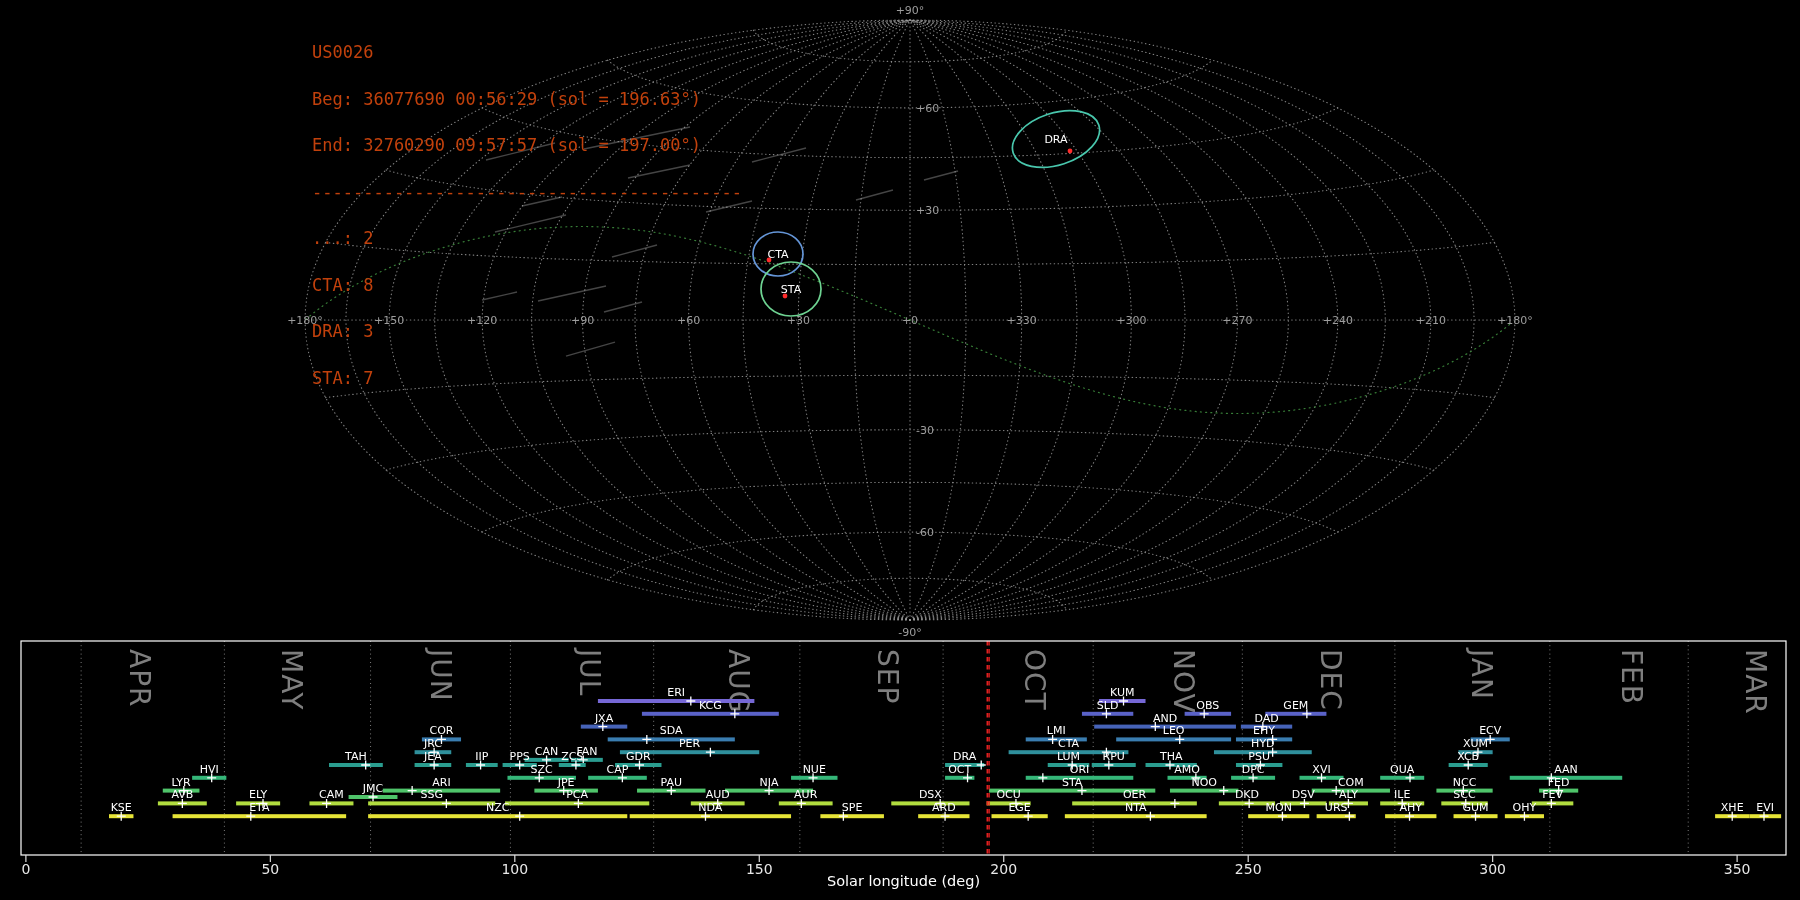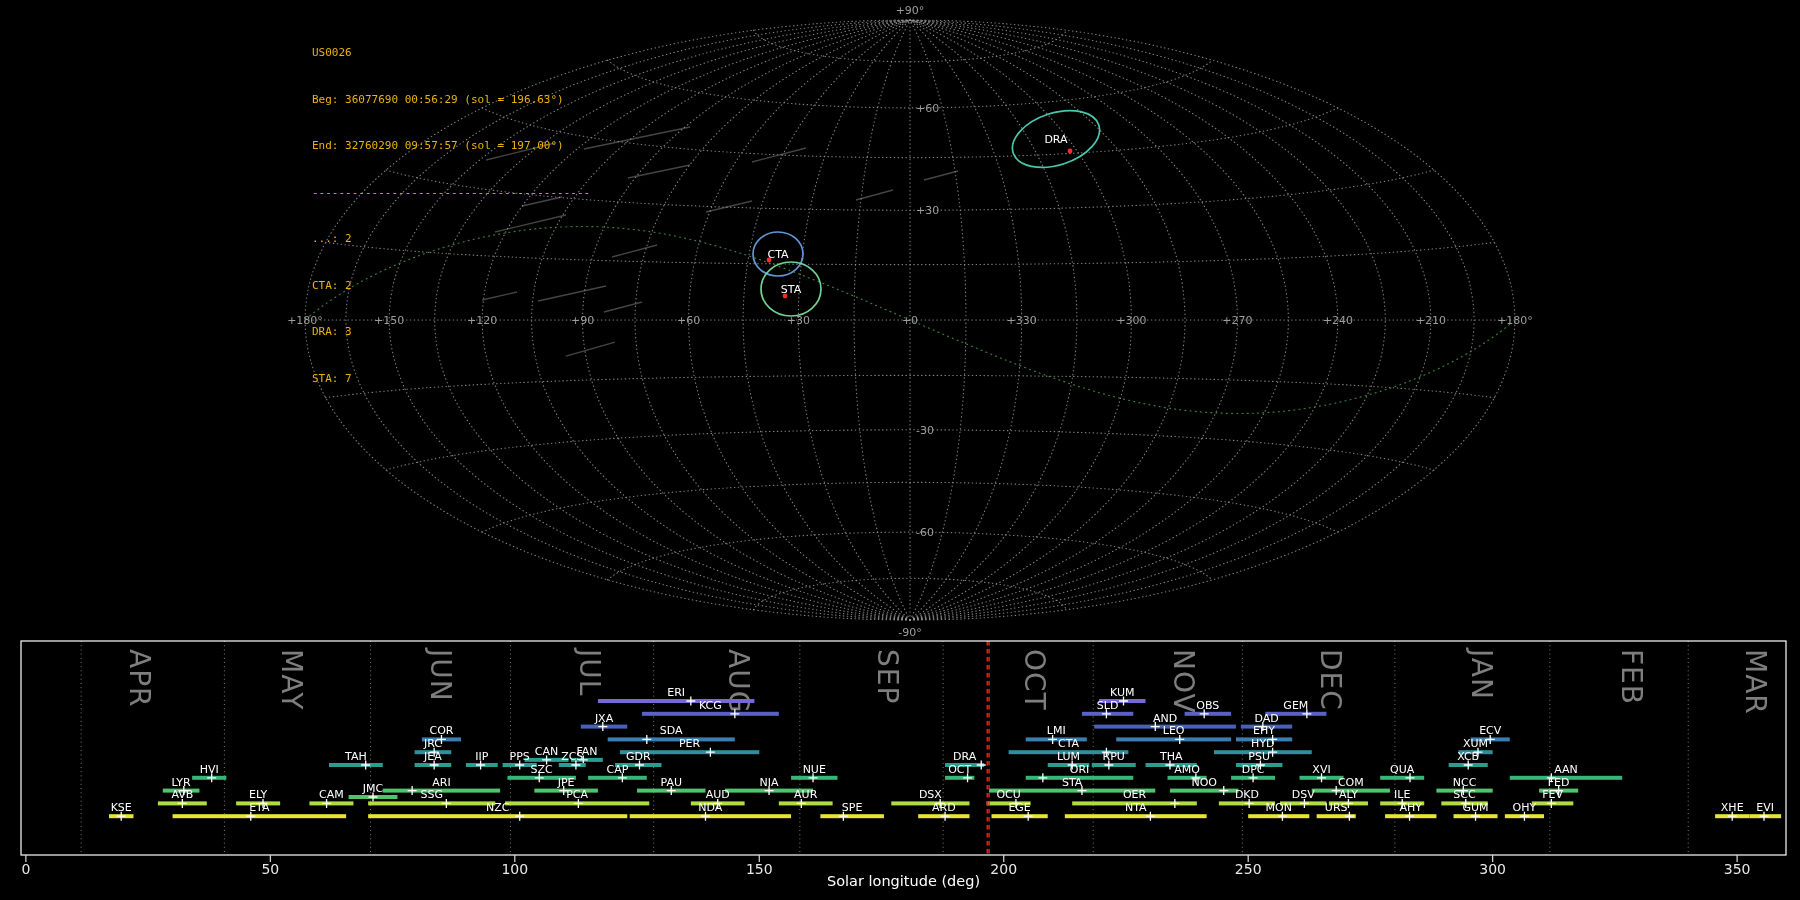--- a/index.html
+++ b/index.html
@@ -1,21 +1,21 @@
 <!DOCTYPE html>
 <html><head>
 <meta charset="utf-8">
 <style>
   html,body{margin:0;padding:0;background:#000;}
   .stage{position:relative;width:1800px;height:900px;background:#000;overflow:hidden;
          font-family:"DejaVu Sans","Liberation Sans",sans-serif;}
   svg{position:absolute;left:0;top:0;}
-  .obs-info{position:absolute;left:312px;top:14px;color:#eab308;z-index:2;
+  .obs-info{position:absolute;left:312px;top:14px;color:#c2410c;z-index:2;
     font-family:"DejaVu Sans Mono","Liberation Mono",monospace;
-    font-size:11px;line-height:15.5px;white-space:pre;}
+    font-size:17px;line-height:15.5px;white-space:pre;}
 </style>
 </head>
 <body>
 
 <div class="stage">
   <svg id="plot" width="1800" height="900">
       <g fill="none">
         <path d="M910.0,620.0L888.9,619.8L867.8,619.3L846.8,618.4L825.8,617.1L804.9,615.4L784.2,613.4L763.6,611.1L743.2,608.4L723.0,605.3L703.1,601.9L683.4,598.2L663.9,594.1L644.8,589.6L626.0,584.9L607.5,579.8L589.4,574.4L571.7,568.7L554.4,562.7L537.5,556.4L521.1,549.8L505.2,542.9L489.7,535.8L474.8,528.4L460.4,520.7L446.5,512.8L433.3,504.7L420.5,496.3L408.4,487.8L396.9,479.0L386.1,470.0L375.8,460.8L366.2,451.5L357.3,442.0L349.1,432.4L341.5,422.6L334.6,412.7L328.4,402.7L323.0,392.6L318.2,382.4L314.2,372.1L310.9,361.8L308.3,351.4L306.5,340.9L305.4,330.5L305.0,320.0L305.4,309.5L306.5,299.1L308.3,288.6L310.9,278.2L314.2,267.9L318.2,257.6L323.0,247.4L328.4,237.3L334.6,227.3L341.5,217.4L349.1,207.6L357.3,198.0L366.2,188.5L375.8,179.2L386.1,170.0L396.9,161.0L408.4,152.2L420.5,143.7L433.3,135.3L446.5,127.2L460.4,119.3L474.8,111.6L489.7,104.2L505.2,97.1L521.1,90.2L537.5,83.6L554.4,77.3L571.7,71.3L589.4,65.6L607.5,60.2L626.0,55.1L644.8,50.4L663.9,45.9L683.4,41.8L703.1,38.1L723.0,34.7L743.2,31.6L763.6,28.9L784.2,26.6L804.9,24.6L825.8,22.9L846.8,21.6L867.8,20.7L888.9,20.2L910.0,20.0" stroke="#989898" stroke-width="1.1" stroke-dasharray="0.5 3.4" stroke-linecap="round" opacity="0.85" fill="none"></path>
         <path d="M910.0,620.0L889.1,619.1L868.3,617.9L847.7,616.3L827.3,614.4L807.0,612.1L786.9,609.5L767.1,606.6L747.6,603.3L728.3,599.7L709.3,595.8L690.6,591.6L672.3,587.1L654.3,582.2L636.7,577.1L619.4,571.7L602.6,566.0L586.2,560.1L570.2,553.9L554.7,547.4L539.7,540.7L525.1,533.8L511.0,526.6L497.5,519.3L484.4,511.7L471.9,503.9L459.9,495.9L448.5,487.7L437.6,479.4L427.3,470.8L417.6,462.2L408.5,453.4L400.0,444.4L392.0,435.3L384.7,426.1L378.0,416.8L372.0,407.4L366.5,397.9L361.7,388.4L357.5,378.7L353.9,369.0L351.0,359.3L348.8,349.5L347.2,339.7L346.2,329.8L345.9,320.0L346.2,310.2L347.2,300.3L348.8,290.5L351.0,280.7L353.9,271.0L357.5,261.3L361.7,251.6L366.5,242.1L372.0,232.6L378.0,223.2L384.7,213.9L392.0,204.7L400.0,195.6L408.5,186.6L417.6,177.8L427.3,169.2L437.6,160.6L448.5,152.3L459.9,144.1L471.9,136.1L484.4,128.3L497.5,120.7L511.0,113.4L525.1,106.2L539.7,99.3L554.7,92.6L570.2,86.1L586.2,79.9L602.6,74.0L619.4,68.3L636.7,62.9L654.3,57.8L672.3,52.9L690.6,48.4L709.3,44.2L728.3,40.3L747.6,36.7L767.1,33.4L786.9,30.5L807.0,27.9L827.3,25.6L847.7,23.7L868.3,22.1L889.1,20.9L910.0,20.0" stroke="#989898" stroke-width="1.1" stroke-dasharray="0.5 3.4" stroke-linecap="round" opacity="0.85" fill="none"></path>
         <path d="M910.0,620.0L889.7,618.5L869.6,616.6L849.7,614.4L830.1,611.9L810.7,609.0L791.6,605.9L772.9,602.4L754.4,598.6L736.2,594.5L718.4,590.2L701.0,585.6L683.9,580.7L667.2,575.5L650.9,570.1L635.1,564.5L619.6,558.6L604.6,552.5L590.0,546.1L575.9,539.6L562.2,532.8L549.0,525.8L536.3,518.7L524.0,511.3L512.3,503.8L501.0,496.2L490.3,488.3L480.1,480.3L470.4,472.2L461.2,464.0L452.6,455.6L444.5,447.1L436.9,438.5L429.9,429.7L423.4,420.9L417.5,412.0L412.1,403.0L407.3,394.0L403.1,384.9L399.4,375.7L396.3,366.5L393.7,357.3L391.7,348.0L390.3,338.7L389.4,329.3L389.1,320.0L389.4,310.7L390.3,301.3L391.7,292.0L393.7,282.7L396.3,273.5L399.4,264.3L403.1,255.1L407.3,246.0L412.1,237.0L417.5,228.0L423.4,219.1L429.9,210.3L436.9,201.5L444.5,192.9L452.6,184.4L461.2,176.0L470.4,167.8L480.1,159.7L490.3,151.7L501.0,143.8L512.3,136.2L524.0,128.7L536.3,121.3L549.0,114.2L562.2,107.2L575.9,100.4L590.0,93.9L604.6,87.5L619.6,81.4L635.1,75.5L650.9,69.9L667.2,64.5L683.9,59.3L701.0,54.4L718.4,49.8L736.2,45.5L754.4,41.4L772.9,37.6L791.6,34.1L810.7,31.0L830.1,28.1L849.7,25.6L869.6,23.4L889.7,21.5L910.0,20.0" stroke="#989898" stroke-width="1.1" stroke-dasharray="0.5 3.4" stroke-linecap="round" opacity="0.85" fill="none"></path>
@@ -404,17 +404,17 @@
         <text x="1737.1080332409972" y="874" fill="#e8e8e8" font-size="14px" text-anchor="middle">350</text>
         <text x="903.5" y="886" fill="#ffffff" font-size="14.5px" text-anchor="middle">Solar longitude (deg)</text>
       </g>
     </svg>
   <div class="obs-info">
     <div>US0026</div>
     <div>Beg: 36077690 00:56:29 (sol = 196.63°)</div>
     <div>End: 32760290 09:57:57 (sol = 197.00°)</div>
     <div>------------------------------------------</div>
     <div>...: 2</div>
-    <div>CTA: 2</div>
+    <div>CTA: 8</div>
     <div>DRA: 3</div>
     <div>STA: 7</div>
   </div>
 </div>
 
 </body></html>

